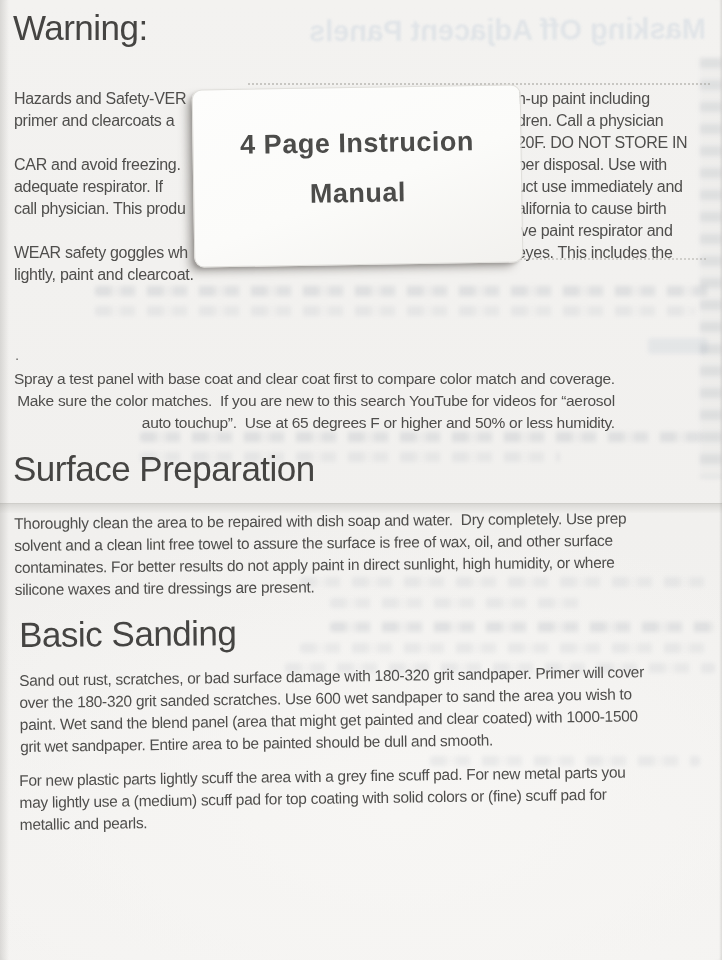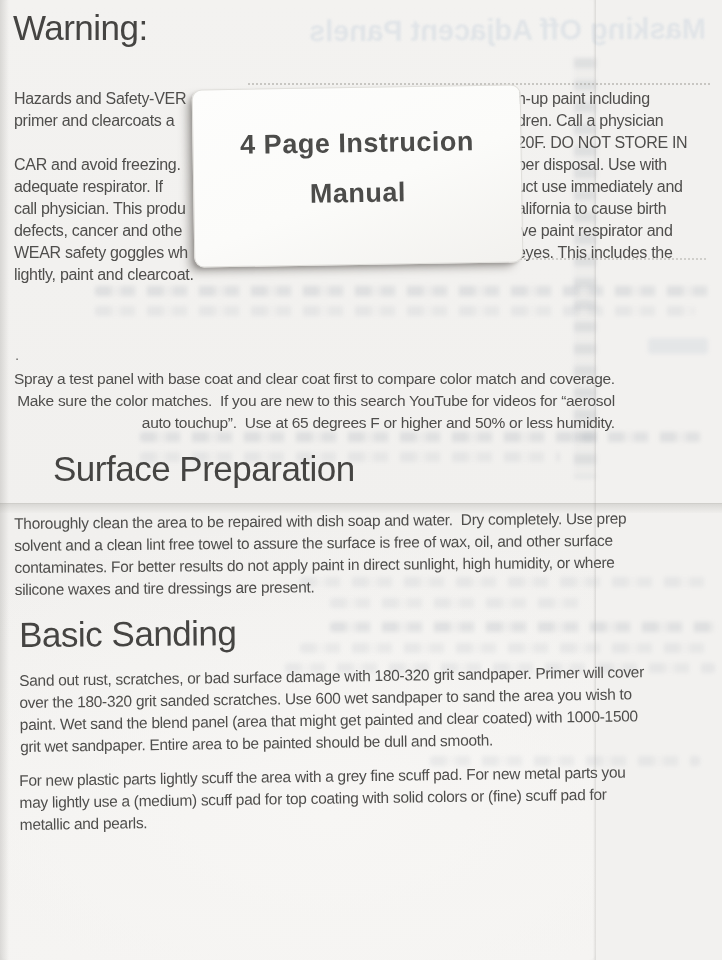--- a/index.html
+++ b/index.html
@@ -2,21 +2,21 @@
 <html><head>
 <meta charset="utf-8">
 <style>
   html,body{margin:0;padding:0;}
   body{
     width:722px;height:960px;overflow:hidden;
     font-family:"Liberation Sans",sans-serif;
     background:#f2f1ef;position:relative;
   }
   .page{
-    position:absolute;inset:0;width:596px;height:960px;
+    position:absolute;inset:0;width:722px;height:960px;
     background:
       radial-gradient(ellipse 900px 500px at 55% 85%, #f7f6f4 0%, rgba(247,246,244,0) 60%),
       linear-gradient(180deg,#f3f2f0 0%,#f1f0ee 55%,#f4f3f1 100%);
     border-radius: 7px;
   }
   .heading{
     position:absolute;color:#454442;font-size:35px;line-height:35px;
     font-weight:400;letter-spacing:-0.5px;white-space:pre;
   }
   .body-text{
@@ -96,41 +96,41 @@
 
   <div class="heading" style="left:13px;top:10px;">Warning:</div>
 
   <div class="warn-lines">
     <div class="warn-line" style="top:22px"><span>primer and clearcoats a</span><span class="warn-right">dren. Call a physician</span></div>
     <div class="warn-line" style="top:0px"><span>Hazards and Safety-VER</span><span class="warn-right">h-up paint including</span></div>
     <div class="warn-line" style="top:44px"><span class="warn-right">20F. DO NOT STORE IN</span></div>
     <div class="warn-line" style="top:66px"><span>CAR and avoid freezing.</span><span class="warn-right">per disposal. Use with</span></div>
     <div class="warn-line" style="top:88px"><span>adequate respirator. If</span><span class="warn-right">uct use immediately and</span></div>
     <div class="warn-line" style="top:110px"><span>call physician. This produ</span><span class="warn-right">alifornia to cause birth</span></div>
-    <div class="warn-line" style="top:132px"><span>defects, cancer and othe</span><span class="warn-right">ive paint respirator and</span></div>
+    <div class="warn-line" style="top:132px"><span class="warn-right">ive paint respirator and</span></div>
     <div class="warn-line" style="top:154px"><span>WEAR safety goggles wh</span><span class="warn-right">eyes. This includes the</span></div>
     <div class="warn-line" style="top:176px"><span>lightly, paint and clearcoat.</span></div>
   </div>
 
   <div class="torn-edge" style="top:83px;left:248px;width:462px;"></div>
   <div class="torn-edge" style="top:258px;left:196px;width:510px;opacity:0.8;"></div>
 
   <div class="sticker">
     <div class="sticker-text" style="top:40px;">4 Page Instrucion</div>
     <div class="sticker-text" style="top:90px;">Manual</div>
   </div>
 
 
   <div class="stray-dot">.</div>
 
   <div class="body-text" style="left:14px;top:368px;text-align:right;">Spray a test panel with base coat and clear coat first to compare color match and coverage.
 Make sure the color matches.  If you are new to this search YouTube for videos for “aerosol
 auto touchup”.  Use at 65 degrees F or higher and 50% or less humidity.</div>
 
-  <div class="heading" style="left:13px;top:451px;margin-left:40px;">Surface Preparation</div>
+  <div class="heading" style="left:13px;top:451px;">Surface Preparation</div>
 
   <div class="seam"></div>
 
   <div class="body-text tilt-05" style="left:14px;top:513px;">Thoroughly clean the area to be repaired with dish soap and water.  Dry completely. Use prep
 solvent and a clean lint free towel to assure the surface is free of wax, oil, and other surface
 contaminates. For better results do not apply paint in direct sunlight, high humidity, or where
 silicone waxes and tire dressings are present.</div>
 
   <div class="heading tilt-05" style="left:19px;top:617px;">Basic Sanding</div>
 

